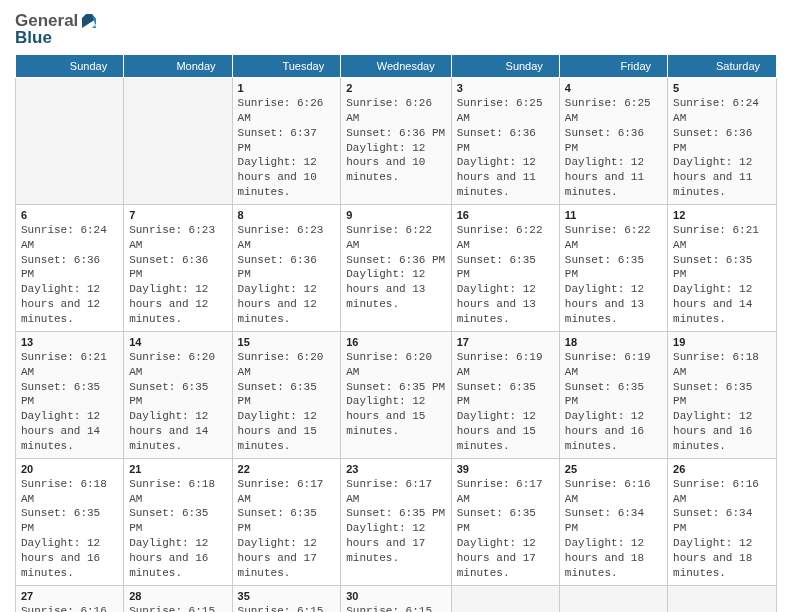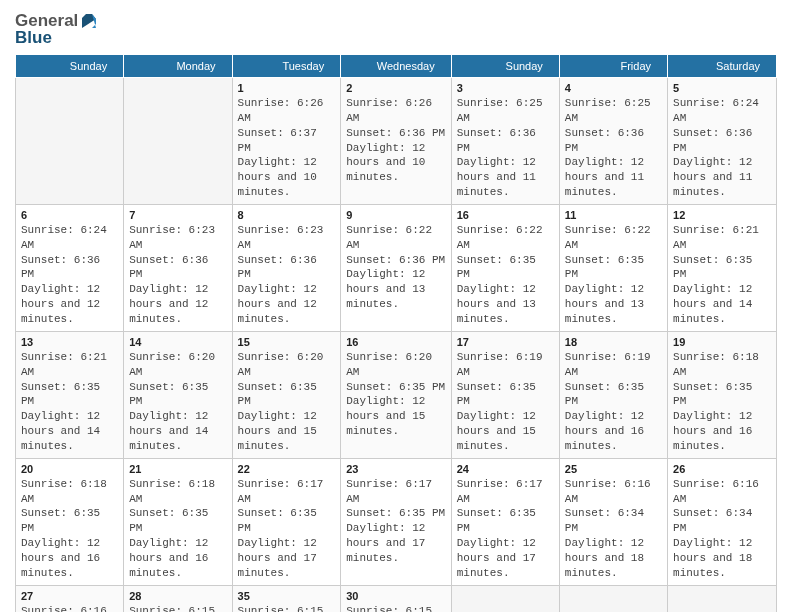--- a/index.html
+++ b/index.html
@@ -268,21 +268,21 @@
 Sunset: 6:35 PM
 Daylight: 12 hours and 17 minutes.</div>
           </td>
           <td>
             <span class="day-number">23</span>
             <div class="day-info" style="white-space: pre-line;">Sunrise: 6:17 AM
 Sunset: 6:35 PM
 Daylight: 12 hours and 17 minutes.</div>
           </td>
           <td>
-            <span class="day-number">24</span>
+            <span class="day-number">39</span>
             <div class="day-info" style="white-space: pre-line;">Sunrise: 6:17 AM
 Sunset: 6:35 PM
 Daylight: 12 hours and 17 minutes.</div>
           </td>
           <td>
             <span class="day-number">25</span>
             <div class="day-info" style="white-space: pre-line;">Sunrise: 6:16 AM
 Sunset: 6:34 PM
 Daylight: 12 hours and 18 minutes.</div>
           </td>

